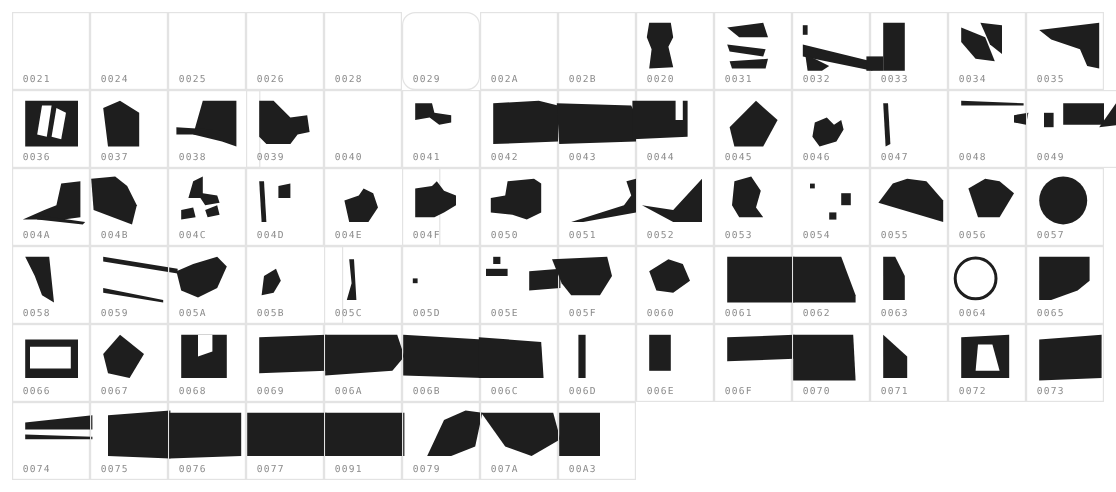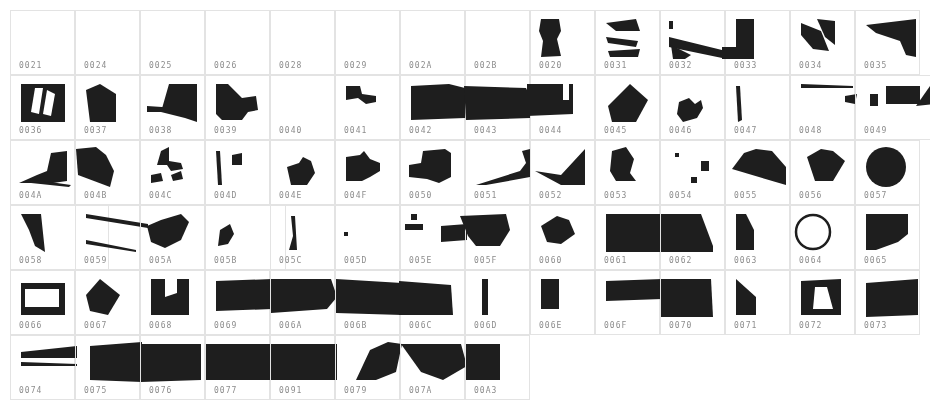--- a/index.html
+++ b/index.html
@@ -32,21 +32,21 @@
       <span class="label">0025</span>
     </div>
     <div class="cell" style="left: 195px; top: 0px;">
       <svg class="glyph" width="63" height="63"></svg>
       <span class="label">0026</span>
     </div>
     <div class="cell" style="left: 260px; top: 0px;">
       <svg class="glyph" width="63" height="63"></svg>
       <span class="label">0028</span>
     </div>
-    <div class="cell" style="left: 325px; top: 0px;">
+    <div class="cell" style="left: 325px; top: 0px; border-radius: 11px;">
       <svg class="glyph" width="63" height="63"></svg>
       <span class="label">0029</span>
     </div>
     <div class="cell" style="left: 390px; top: 0px;">
       <svg class="glyph" width="63" height="63"></svg>
       <span class="label">002A</span>
     </div>
     <div class="cell" style="left: 455px; top: 0px;">
       <svg class="glyph" width="63" height="63"></svg>
       <span class="label">002B</span>
@@ -100,21 +100,21 @@
         <polygon points="36,14 44,18 40,40 32,38" fill="#ffffff"></polygon>
       </svg>
       <span class="label">0036</span>
     </div>
     <div class="cell" style="left: 65px; top: 65px;">
       <svg class="glyph" width="63" height="63">
         <polygon points="10,14 24,8 40,18 40,46 14,46 12,30" fill="#1e1e1e"></polygon>
       </svg>
       <span class="label">0037</span>
     </div>
-    <div class="cell" style="left: 130px; top: 65px;">
+    <div class="cell" style="left: 130px; top: 65px; padding-left: 12px;">
       <svg class="glyph" width="63" height="63">
         <polygon points="28,8 56,8 56,46 44,42 20,36" fill="#1e1e1e"></polygon>
         <polygon points="6,30 36,32 36,36 6,36" fill="#1e1e1e"></polygon>
       </svg>
       <span class="label">0038</span>
     </div>
     <div class="cell" style="left: 195px; top: 65px;">
       <svg class="glyph" width="63" height="63">
         <polygon points="10,8 22,8 36,22 50,20 52,34 42,36 36,44 16,44 10,38" fill="#1e1e1e"></polygon>
       </svg>
@@ -202,21 +202,21 @@
       </svg>
       <span class="label">004C</span>
     </div>
     <div class="cell" style="left: 195px; top: 130px;">
       <svg class="glyph" width="63" height="63">
         <polygon points="10,10 14,10 16,44 12,44" fill="#1e1e1e"></polygon>
         <polygon points="26,14 36,12 36,24 26,24" fill="#1e1e1e"></polygon>
       </svg>
       <span class="label">004D</span>
     </div>
-    <div class="cell" style="left: 260px; top: 130px;">
+    <div class="cell" style="left: 260px; top: 130px; padding-left: 32px;">
       <svg class="glyph" width="63" height="63">
         <polygon points="16,26 28,22 32,16 40,20 44,32 36,44 20,44" fill="#1e1e1e"></polygon>
       </svg>
       <span class="label">004E</span>
     </div>
     <div class="cell" style="left: 325px; top: 130px;">
       <svg class="glyph" width="63" height="63">
         <polygon points="10,16 24,14 28,10 34,18 44,22 44,30 34,36 26,40 10,40" fill="#1e1e1e"></polygon>
       </svg>
       <span class="label">004F</span>
@@ -264,21 +264,21 @@
         <polygon points="16,16 30,8 42,10 54,20 42,40 24,40" fill="#1e1e1e"></polygon>
       </svg>
       <span class="label">0056</span>
     </div>
     <div class="cell" style="left: 845px; top: 130px;">
       <svg class="glyph" width="63" height="63">
         <circle cx="30" cy="26" r="20" fill="#1e1e1e"></circle>
       </svg>
       <span class="label">0057</span>
     </div>
-    <div class="cell" style="left: 0px; top: 195px; padding-left: 34px;">
+    <div class="cell" style="left: 0px; top: 195px;">
       <svg class="glyph" width="63" height="63">
         <polygon points="10,8 30,8 34,46 24,40 18,24" fill="#1e1e1e"></polygon>
       </svg>
       <span class="label">0058</span>
     </div>
     <div class="cell" style="left: 65px; top: 195px;">
       <svg class="glyph" width="63" height="63">
         <polygon points="10,8 72,18 72,22 10,12" fill="#1e1e1e"></polygon>
         <polygon points="10,34 60,44 60,46 10,38" fill="#1e1e1e"></polygon>
       </svg>

